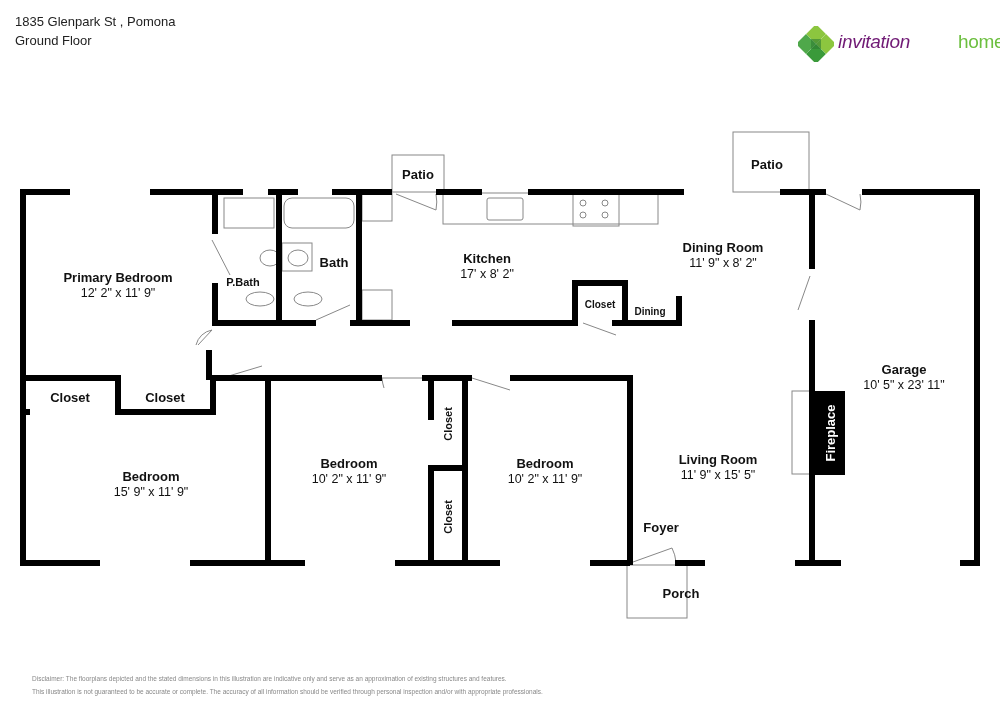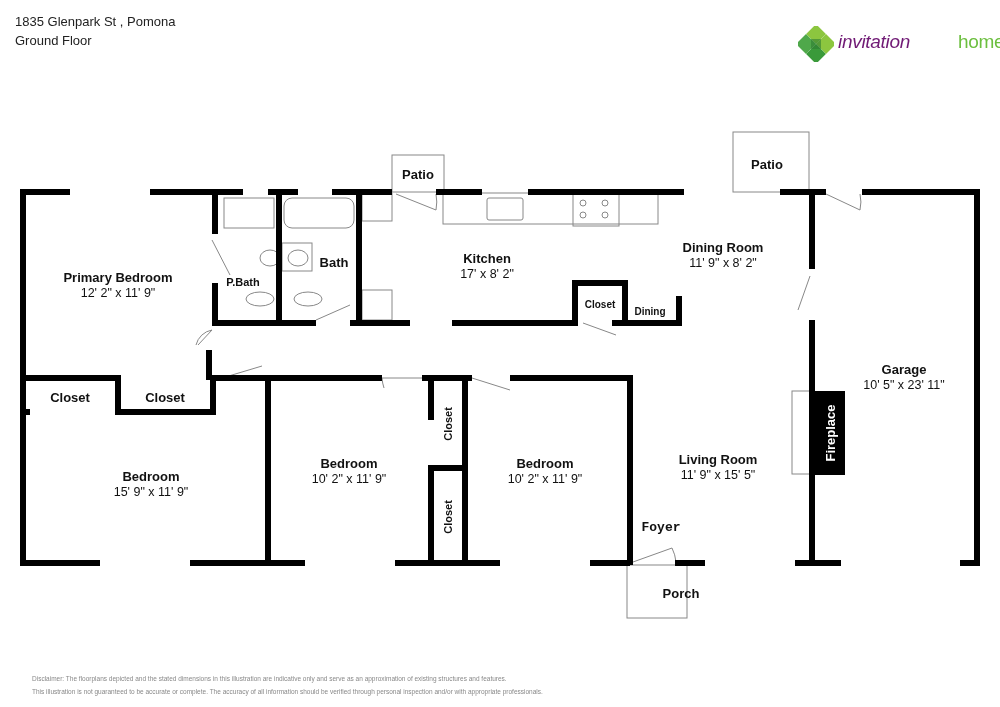--- a/index.html
+++ b/index.html
@@ -170,19 +170,19 @@
   <span>Bedroom</span>
   <span class="dim">10' 2" x 11' 9"</span>
 </div>
 <div class="lbl" style="left:70px;top:397px;">Closet</div>
 <div class="lbl" style="left:165px;top:397px;">Closet</div>
 <div class="lbl rot sm" style="left:448px;top:424px;">Closet</div>
 <div class="lbl rot sm" style="left:448px;top:517px;">Closet</div>
 <div class="lbl sm" style="left:600px;top:304px;font-size:10px;">Closet</div>
 <div class="lbl sm" style="left:650px;top:311px;font-size:10px;">Dining</div>
 <div class="lbl rot white" style="left:830px;top:433px;">Fireplace</div>
-<div class="lbl" style="left:661px;top:527px;font-family:Liberation Mono, monospace;">Foyer</div>
+<div class="lbl" style="left:661px;top:527px;">Foyer</div>
 <div class="lbl" style="left:658px;top:593px;padding-left:46px;">Porch</div>
 <div class="lbl" style="left:418px;top:174px;">Patio</div>
 <div class="lbl" style="left:767px;top:164px;">Patio</div>
 
 <div class="disc" style="top:675px;">Disclaimer: The floorplans depicted and the stated dimensions in this illustration are indicative only and serve as an approximation of existing structures and features.</div>
 <div class="disc" style="top:688px;">This illustration is not guaranteed to be accurate or complete. The accuracy of all information should be verified through personal inspection and/or with appropriate professionals.</div>
 
 </body></html>

